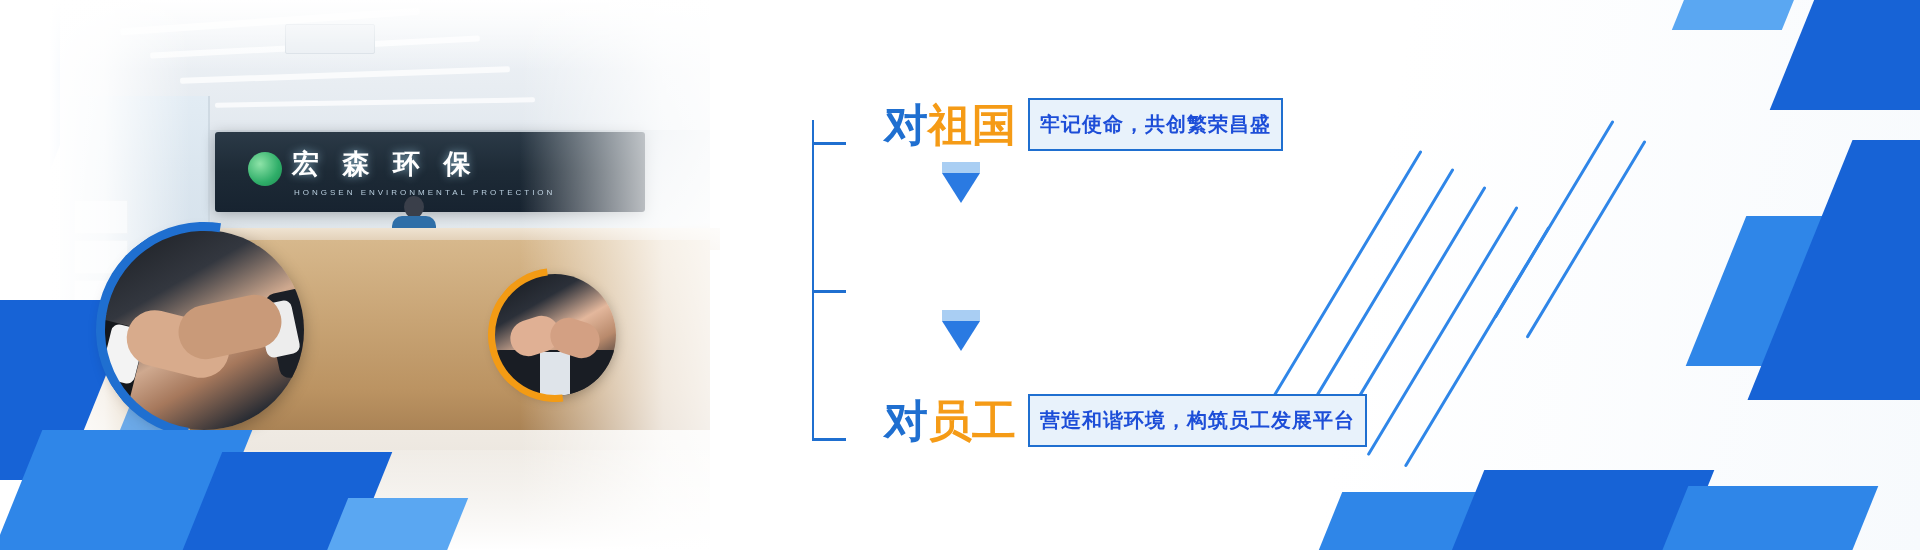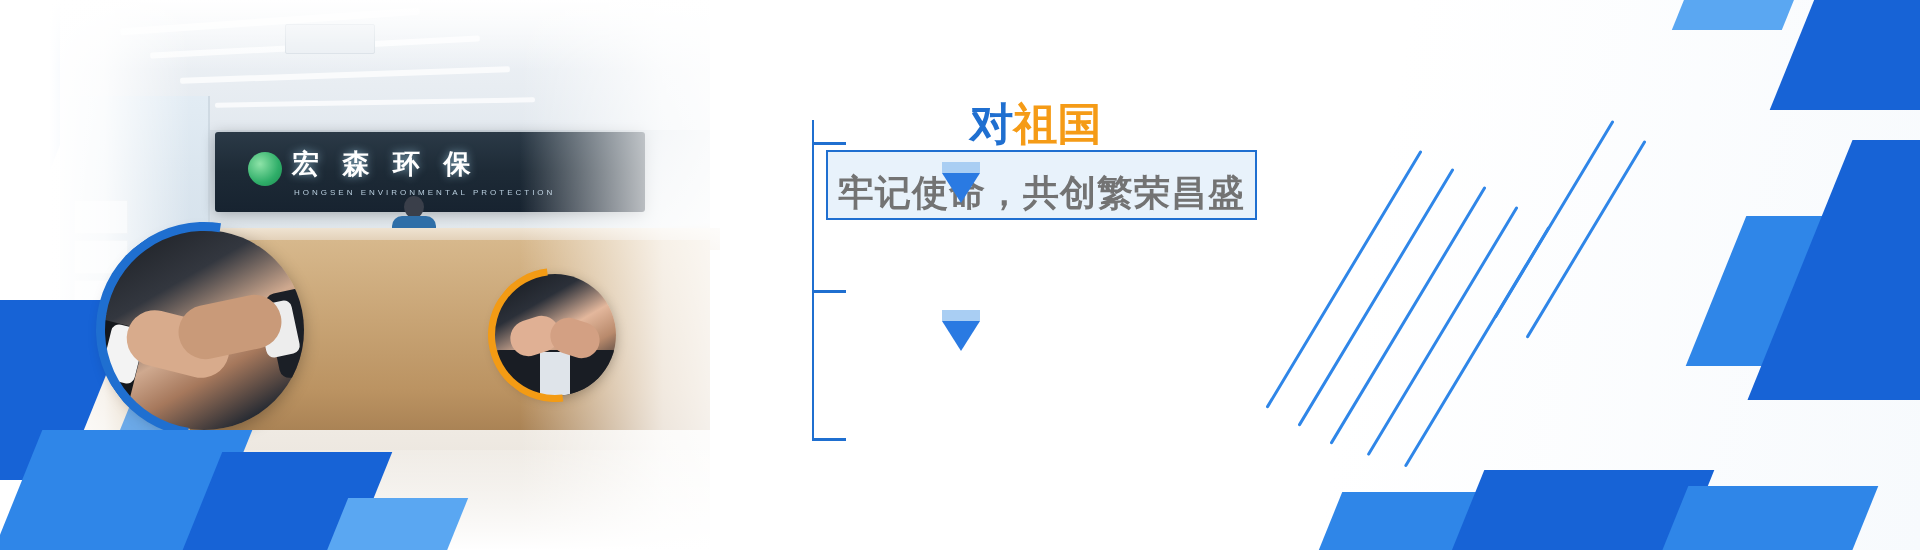--- a/index.html
+++ b/index.html
@@ -182,38 +182,38 @@
 
   .bracket {
     position:absolute; left:812px; top:120px; width:2px; height:320px;
     background:#1f6fd0;
   }
   .tick { position:absolute; height:3px; background:#1f6fd0; }
   .tick1 { left:812px; top:142px; width:34px; }
   .tick2 { left:812px; top:290px; width:34px; }
   .tick3 { left:812px; top:438px; width:34px; }
 
-  .row { position:absolute; left:814px; display:flex; align-items:center;flex-direction:column; }
+  .row { position:absolute; left:884px; display:flex; align-items:center; }
   .row1 { top:98px; }
   .row2 { top:246px; }
   .row3 { top:394px; }
 
   .lead { font-size:44px; font-weight:bold; letter-spacing:0px; white-space:nowrap; line-height:52px; }
   .lead .b { color:#1f6fd0; }
   .lead .o { color:#f59b16; }
 
   .chip {
     margin-left:12px;
     border:2px solid #1f6fd0;
     background:#e8f2fb;
-    color:#737373;
-    font-size:36px;
+    color:#1d4ed8;
+    font-size:20px;
     font-weight:bold;
     line-height:30px;
-    padding:26px 10px 10px 10px;
+    padding:9px 10px 10px 10px;
     white-space:nowrap;
     letter-spacing:1px;
   }
 
   .arrow { position:absolute; left:942px; width:38px; }
   .arrow .cap {
     width:38px; height:11px;
     background:#a9cef3;
   }
   .arrow .tri {
@@ -329,15 +329,21 @@
     </div>
 
     <div class="row row2">
     </div>
 
     <div class="arrow arrow2">
       <div class="cap"></div>
       <div class="tri"></div>
     </div>
 
+    <div class="row row3">
+      <div class="lead">
+        <span class="b">对</span><span class="o">员工</span>
+      </div>
+      <div class="chip">营造和谐环境，构筑员工发展平台</div>
+    </div>
 
   </div>
 </div>
 
 </body></html>

